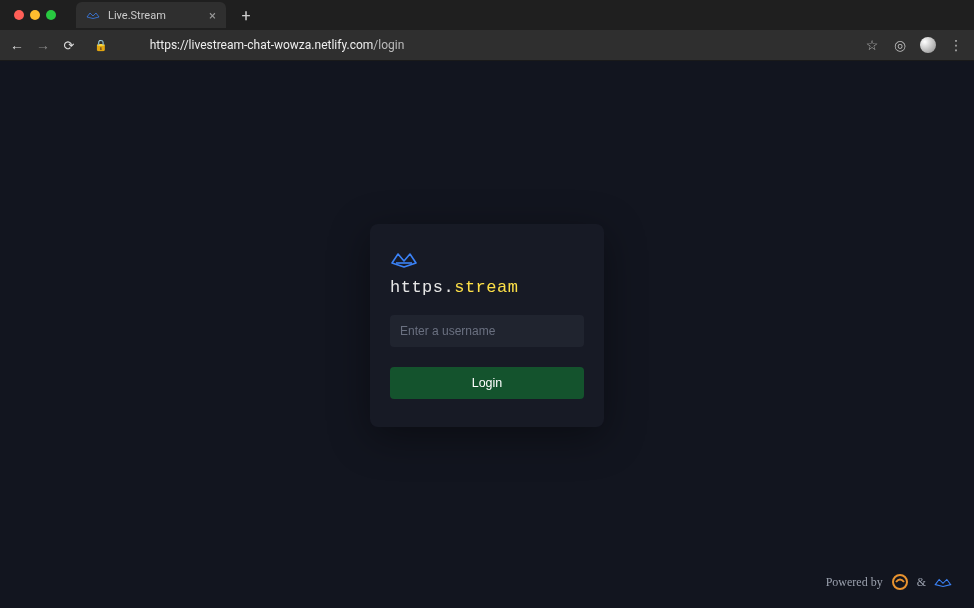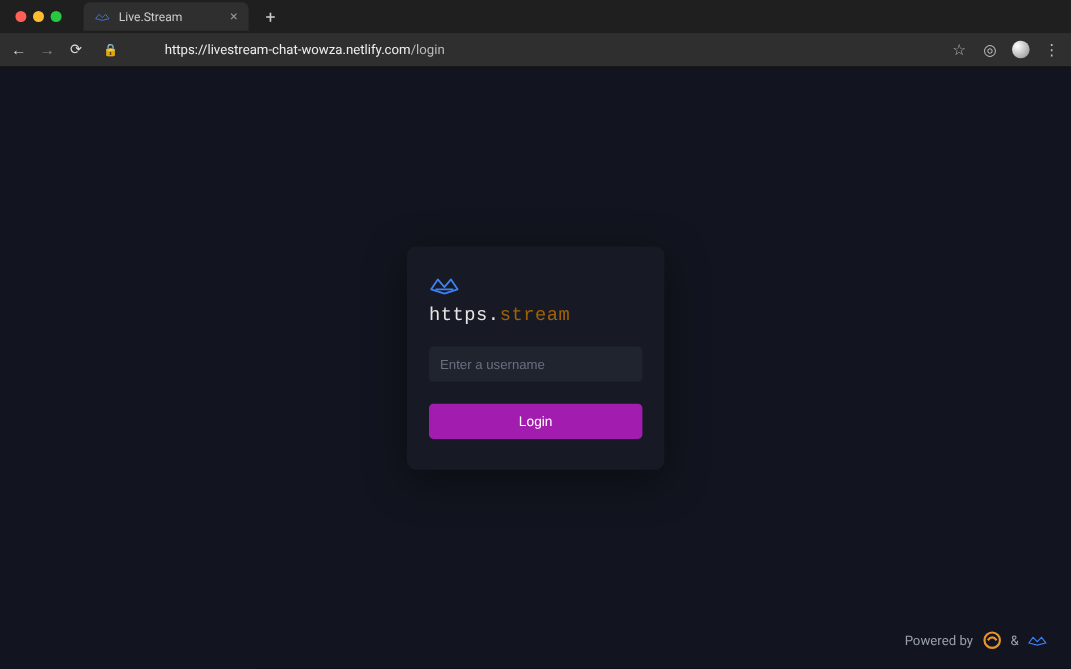--- a/index.html
+++ b/index.html
@@ -87,53 +87,54 @@
     }
     .logo-row { margin-bottom: 10px; }
     .boat-svg { display: block; }
     .brand {
       font-family: "SFMono-Regular", Consolas, "Liberation Mono", Menlo, monospace;
       font-size: 17px;
       letter-spacing: 0.5px;
       color: #e6e6e6;
       margin-bottom: 18px;
     }
-    .brand .accent { color: #a16207; }
+    .brand .accent { color: #fde047; }
     .username-input {
       width: 100%;
       height: 32px;
       background: #20242f;
       border: none;
       border-radius: 4px;
       padding: 0 10px;
       color: #3b82f6;
       font-size: 12px;
       margin-bottom: 20px;
     }
     .username-input::placeholder { color: #6a7080; }
     .login-btn {
       width: 100%;
       height: 32px;
-      background: #a21caf;
+      background: #14532d;
       border: none;
       border-radius: 4px;
       color: #fff;
       font-size: 12.5px;
       cursor: pointer;
     }
 
     .footer {
       position: absolute;
       bottom: 18px;
       right: 22px;
       display: flex;
       align-items: center;
       gap: 8px;
       color: #9aa0ad;
       font-size: 12px;
+      font-family: Liberation Serif, serif;
     }
     .pw-icon { width: 18px; height: 18px; display:flex; align-items:center; justify-content:center; }
     .amp { color: #9aa0ad; }
   </style>
 </head>
 <body>
 
 <div class="browser-chrome">
   <div class="tab-bar">
     <div class="window-controls">

